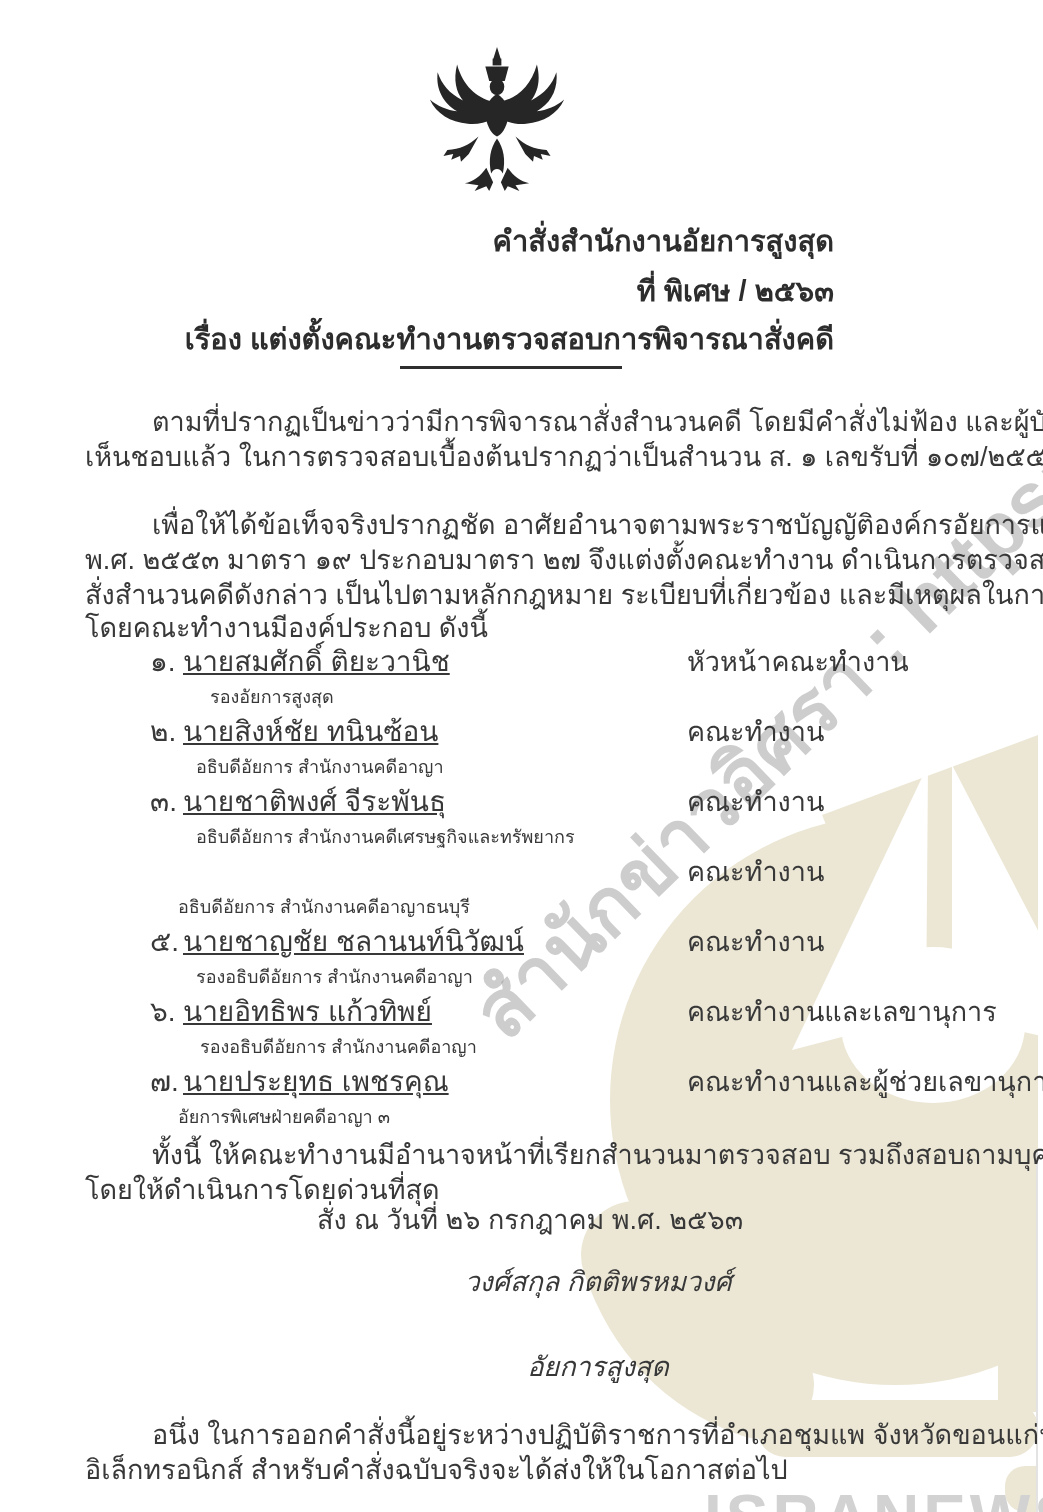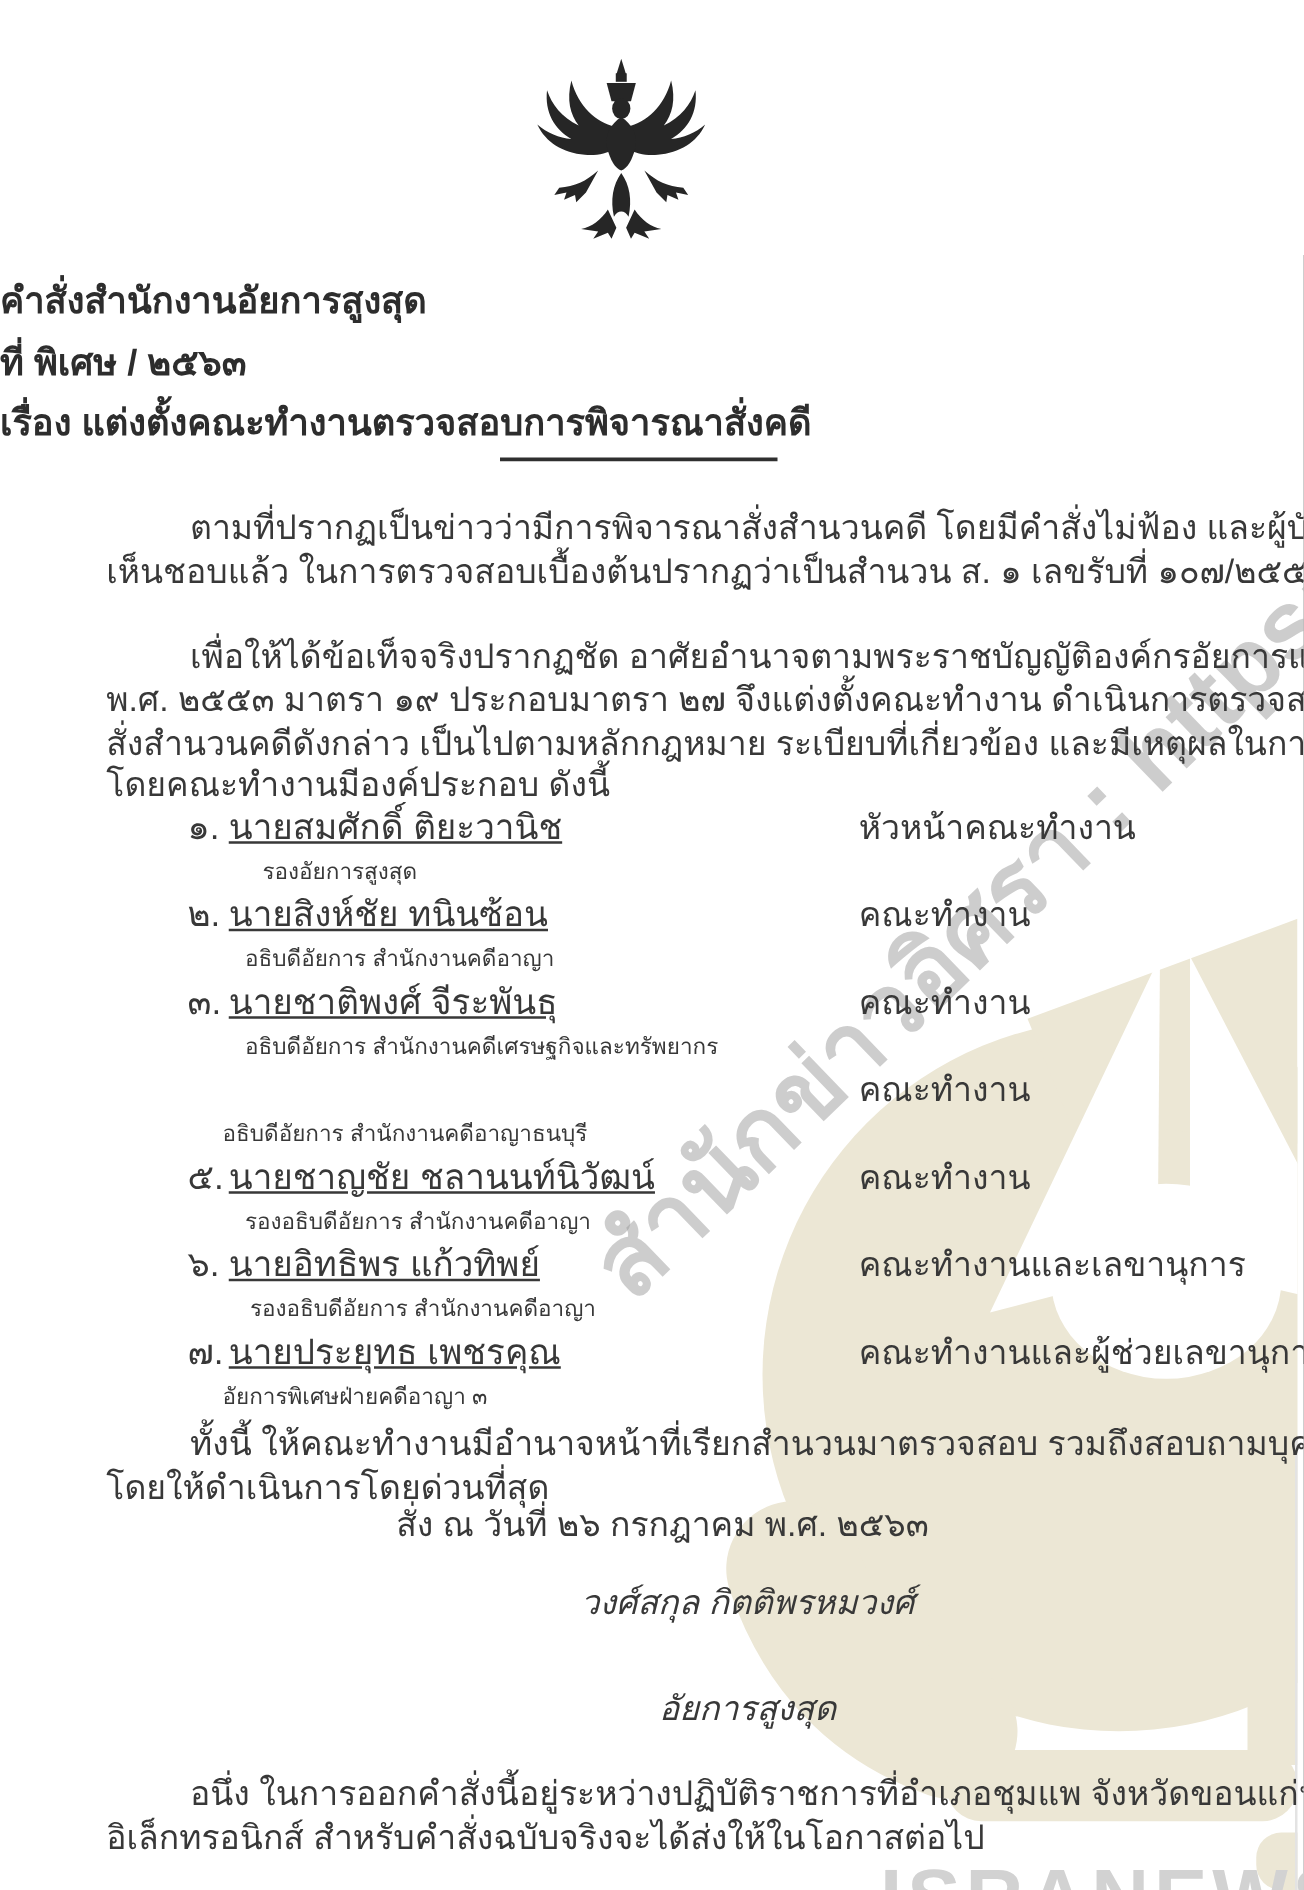--- a/index.html
+++ b/index.html
@@ -22,21 +22,21 @@
   }
   .wm-agency{
     position:absolute;left:704px;top:1481px;z-index:1;
     font-size:64px;font-weight:600;letter-spacing:4px;white-space:nowrap;
     color:#d2d2d2;
   }
   .wm-edge{position:absolute;left:1036px;top:1152px;width:2px;height:360px;background:#e3e3e3;z-index:1;}
   
   .doc{position:absolute;inset:0;z-index:2;}
   .line{position:absolute;white-space:nowrap;font-size:27px;line-height:34px;height:34px;}
-  .center{left:0;width:834px;text-align:left;}
+  .center{left:0;width:834px;text-align:right;}
   .hdr{font-weight:700;font-size:29px;color:#2d2d2d;}
   .emblem{position:absolute;left:424px;top:42px;width:146px;height:152px;}
   .divider{position:absolute;left:400px;top:366px;width:222px;height:3px;background:#2f2f2f;}
   .body-left{left:85px;}
   .indent{padding-left:67px;}
   .mrow{position:absolute;left:150px;white-space:nowrap;font-size:28px;line-height:34px;text-decoration:underline;}
   .mno{display:inline-block;width:33px;}
   .mrole{position:absolute;left:687px;white-space:nowrap;font-size:27px;line-height:34px;}
   .mtitle{position:absolute;white-space:nowrap;font-size:18px;line-height:34px;}
   .sigblock{position:absolute;left:408px;width:380px;text-align:center;font-style:italic;}

